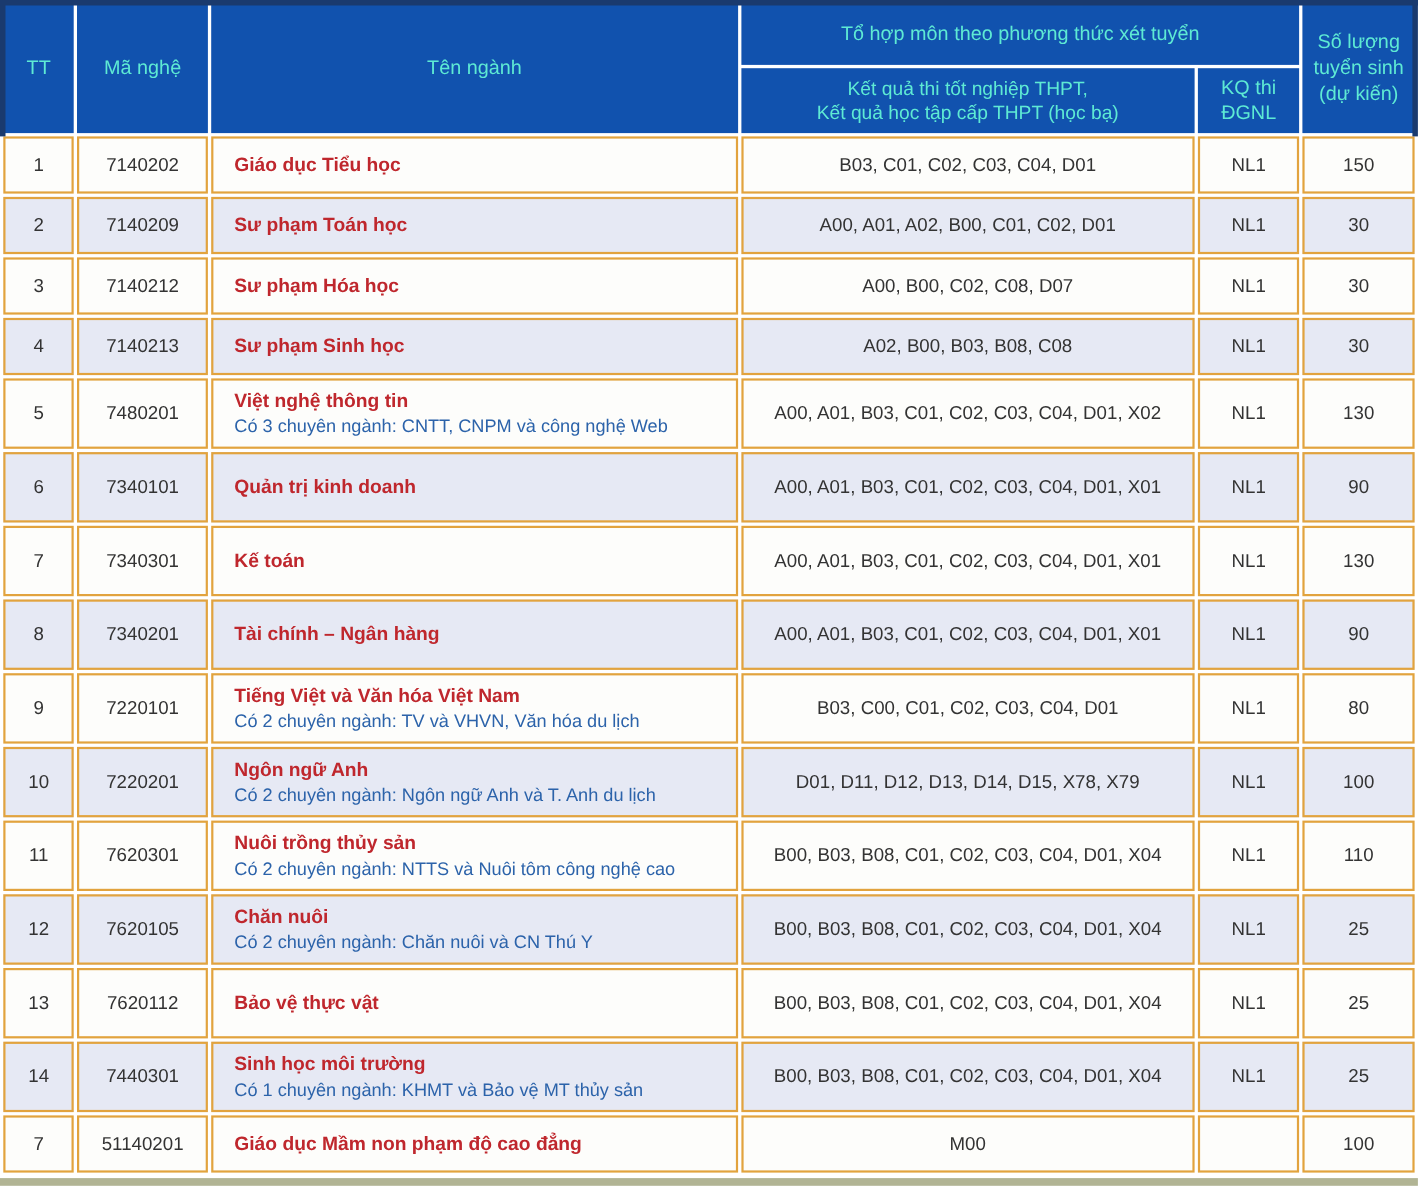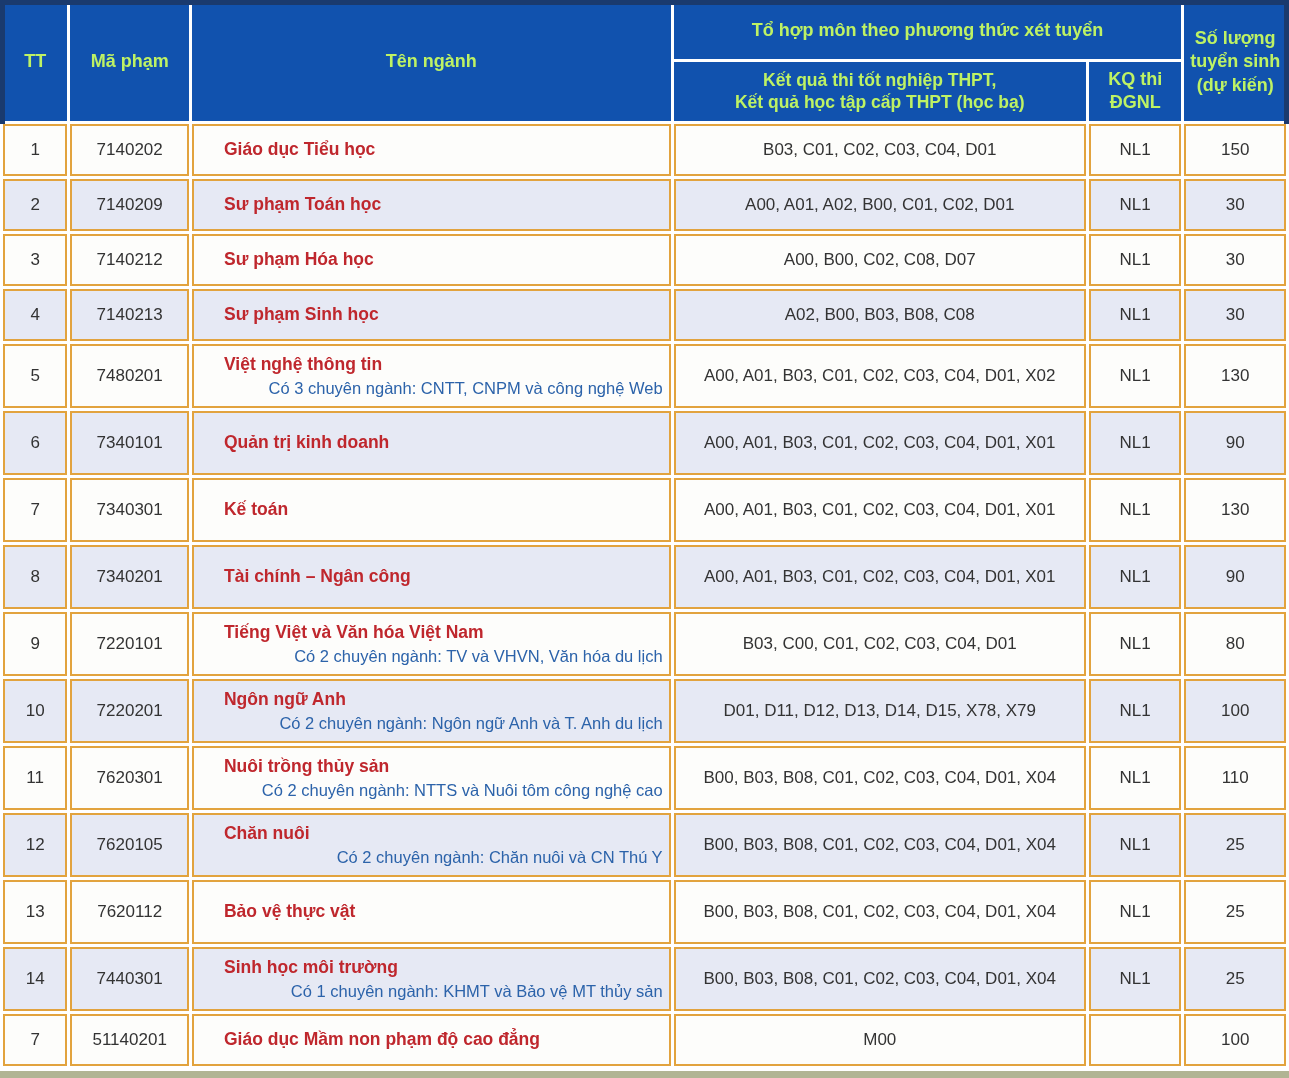--- a/index.html
+++ b/index.html
@@ -36,22 +36,22 @@
   }
   col.c-tt{width:64px;}
   col.c-code{width:118px;}
   col.c-name{width:476px;}
   col.c-combo{width:410px;}
   col.c-dgnl{width:92px;}
   col.c-quota{width:101px;}
 
   th{
     background:var(--header-bg);
-    color:#bef264;
-    font-weight:bold;
+    color:#5eead4;
+    font-weight:normal;
     text-align:center;
     vertical-align:middle;
     font-size:18px;
     line-height:1.3;
     border:none;
     padding:2px 4px;
   }
   th.tier1{height:53px;}
   th.tier2{height:56px;}
   th.tall{height:118px;}
@@ -63,23 +63,23 @@
     vertical-align:middle;
     padding:3px 6px;
     font-size:17px;
   }
   tr.row-sm td{height:52px;}
   tr.row-lg td{height:64px;}
   tr.zebra-even td{background:var(--row-base);}
   tr.zebra-odd td{background:var(--row-alt);}
 
   td.cell-tt,td.cell-code,td.cell-combo,td.cell-dgnl,td.cell-quota{text-align:center;}
-  td.cell-name{text-align:left;padding-left:30px;}
+  td.cell-name{text-align:left;padding-left:19px;}
   .major{color:var(--major-red);font-weight:bold;font-size:17.5px;line-height:1.35;}
-  .note{color:var(--note-blue);font-size:16.5px;line-height:1.35;margin-top:1px;text-align:right;}
+  .note{color:var(--note-blue);font-size:16.5px;line-height:1.35;margin-top:1px;}
   .bottom-strip{position:absolute;left:0;bottom:0;width:100%;height:7px;background:var(--bottom-strip);}
 </style>
 </head>
 <body>
 
 <div class="page">
   <div class="edge-top"></div>
   <div class="edge-left"></div>
   <div class="edge-right"></div>
 
@@ -88,21 +88,21 @@
       <col class="c-tt">
         <col class="c-code">
         <col class="c-name">
       <col class="c-combo">
         <col class="c-dgnl">
         <col class="c-quota">
     </colgroup>
     <thead>
       <tr>
         <th rowspan="2" class="tall">TT</th>
-        <th rowspan="2" class="tall">Mã phạm</th>
+        <th rowspan="2" class="tall">Mã nghệ</th>
         <th rowspan="2" class="tall">Tên ngành</th>
         <th colspan="2" class="tier1">Tổ hợp môn theo phương thức xét tuyển</th>
         <th rowspan="2" class="tall">
           <div class="narrow">Số lượng tuyển sinh (dự kiến)</div>
         </th>
       </tr>
       <tr>
         <th class="tier2">
           <div class="hdr-sub">Kết quả thi tốt nghiệp THPT,</div>
           <div class="hdr-sub">Kết quả học tập cấp THPT (học bạ)</div>
@@ -185,21 +185,21 @@
 
     </td>
     <td class="cell-combo">A00, A01, B03, C01, C02, C03, C04, D01, X01</td>
     <td class="cell-dgnl">NL1</td>
     <td class="cell-quota">130</td>
   </tr>
         <tr class="zebra-odd row-lg">
     <td class="cell-tt">8</td>
     <td class="cell-code">7340201</td>
     <td class="cell-name">
-      <div class="major">Tài chính – Ngân công</div>
+      <div class="major">Tài chính – Ngân hàng</div>
 
     </td>
     <td class="cell-combo">A00, A01, B03, C01, C02, C03, C04, D01, X01</td>
     <td class="cell-dgnl">NL1</td>
     <td class="cell-quota">90</td>
   </tr>
         <tr class="zebra-even row-lg">
     <td class="cell-tt">9</td>
     <td class="cell-code">7220101</td>
     <td class="cell-name">

